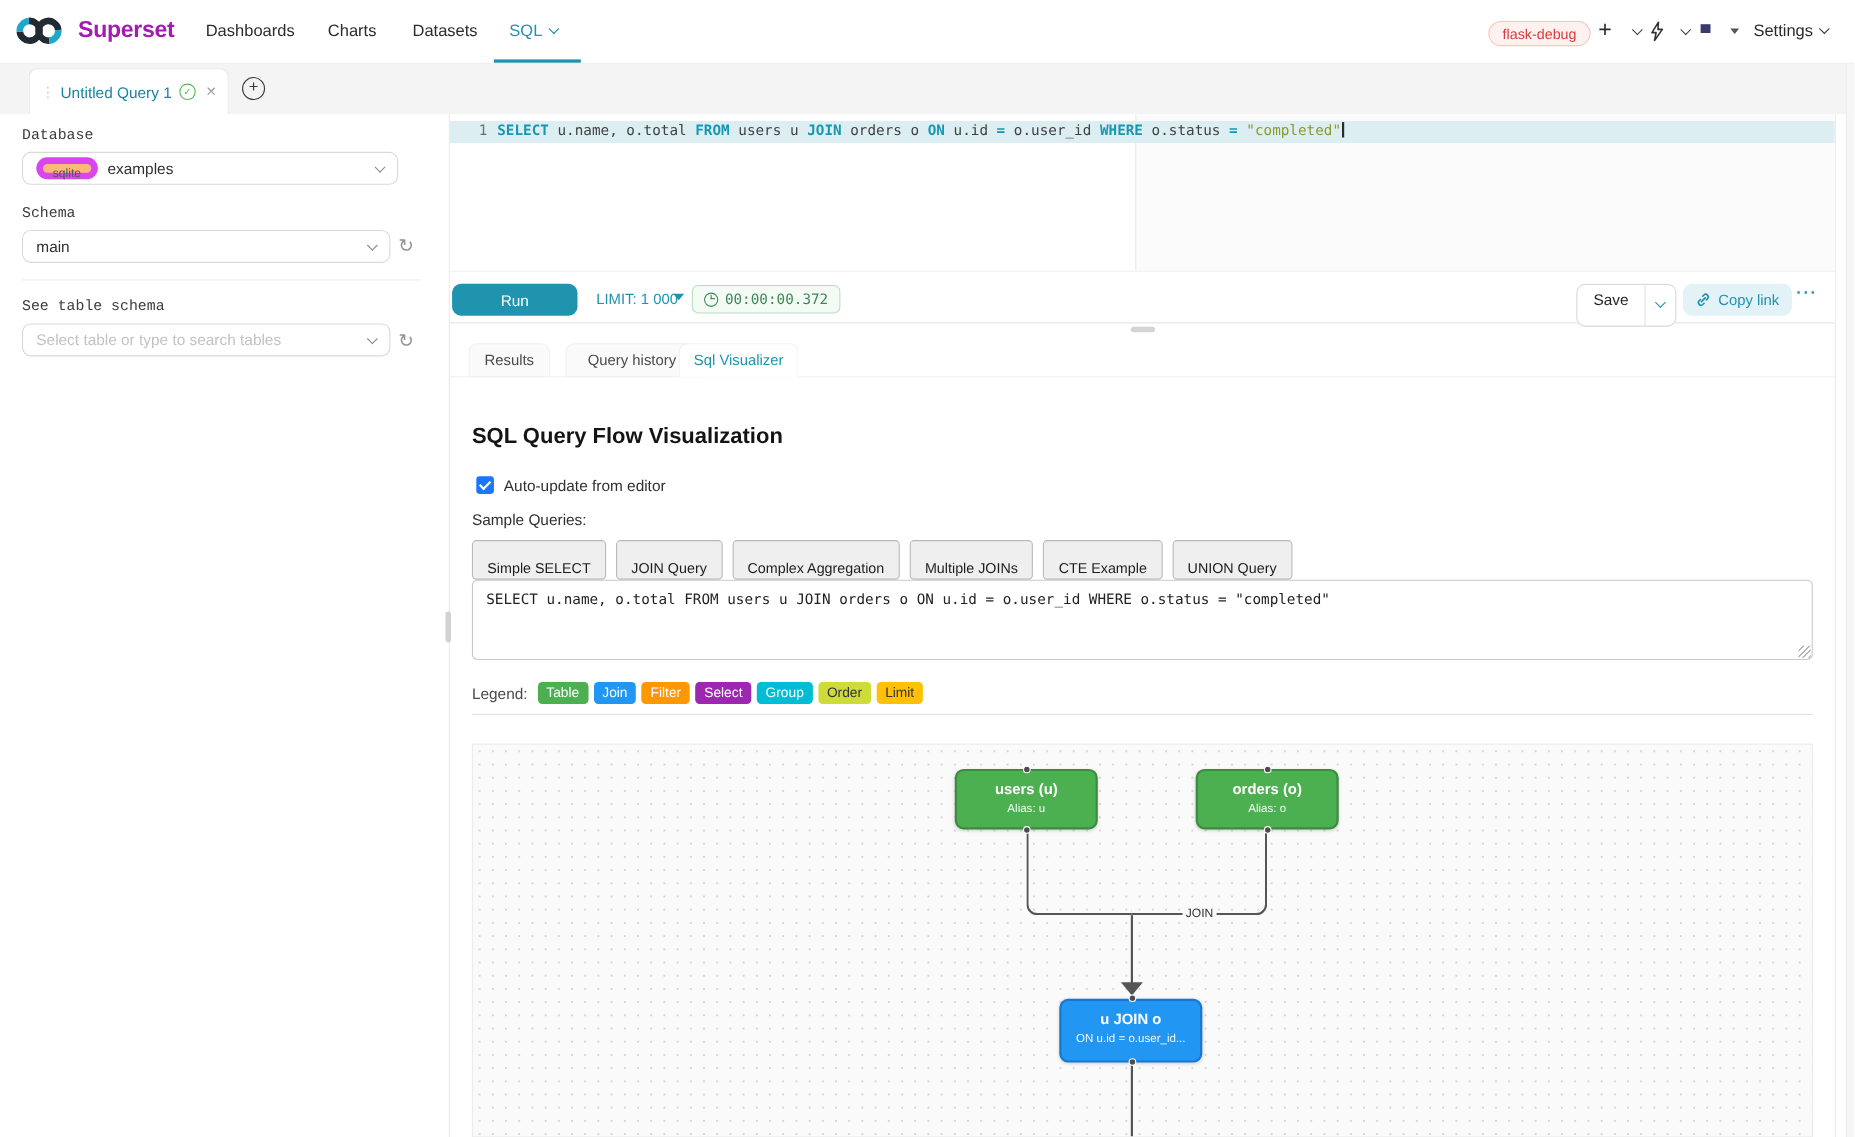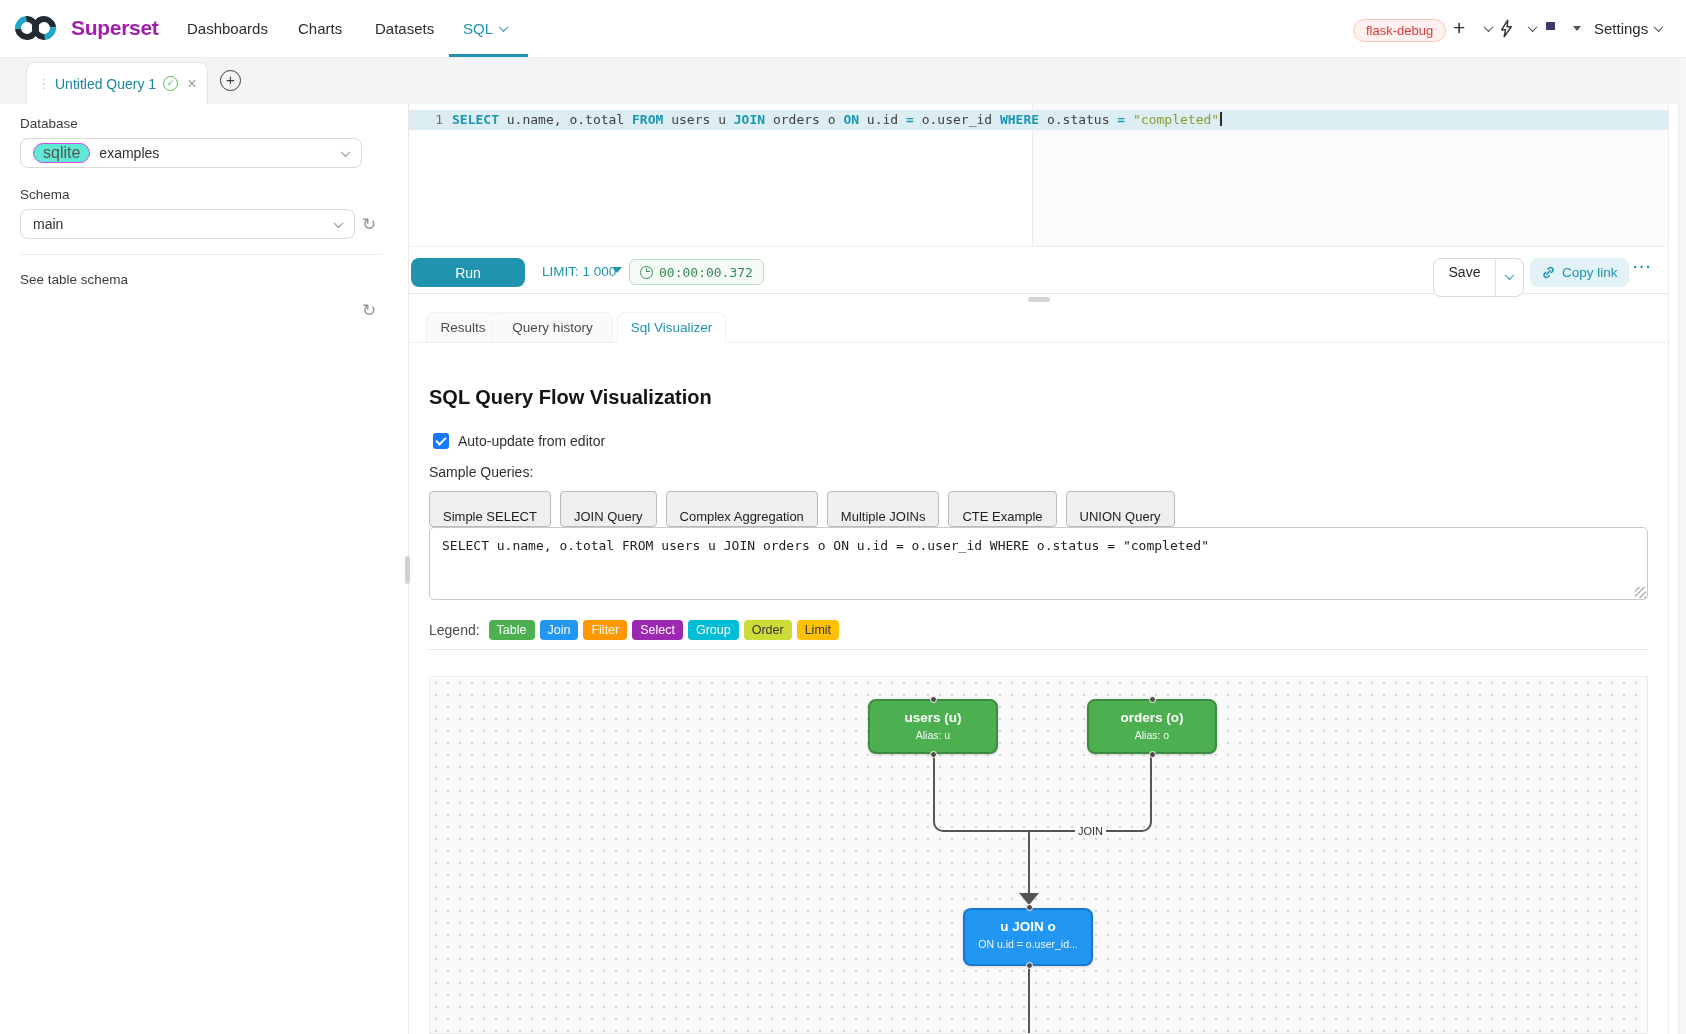--- a/index.html
+++ b/index.html
@@ -38,24 +38,24 @@
   .qtab { position:absolute; left:26px; top:4px; width:182px; height:42px; background:#fff; border:1px solid #e6e6e6; border-bottom:none; border-radius:8px 8px 0 0; display:flex; align-items:center; padding:0 10px; cursor:pointer; }
   .qtab-dots { color:#c9c9c9; font-size:13px; letter-spacing:-1px; margin-right:6px; }
   .qtab-title { color:#1a85a0; font-size:14px; white-space:nowrap; }
   .okcircle { width:15px; height:15px; border:1.4px solid #57b857; border-radius:50%; margin-left:7px; position:relative; flex:none; }
   .okcircle::after { content:"✓"; position:absolute; left:2.5px; top:0.5px; font-size:9px; color:#57b857; }
   .qtab-close { color:#9b9b9b; font-size:16px; margin-left:9px; cursor:pointer; }
   .newtab { position:absolute; left:220px; top:12px; width:21px; height:21px; border:1.4px solid #3a3a3a; border-radius:50%; text-align:center; line-height:18px; font-size:15px; color:#3a3a3a; cursor:pointer; background:#f4f4f4; }
 
   
   .sidebar { position:absolute; left:0; top:104px; width:408px; height:930px; background:#fff; }
-  .sb-label { position:absolute; left:20px; font-size:13.5px; color:#3c3c3c; }
+  .sb-label { position:absolute; left:20px; font-size:13.5px; color:#3c3c3c;font-family:Liberation Mono, monospace; }
   .sb-select { position:absolute; left:20px; height:30px; border:1px solid #d9d9d9; border-radius:8px; background:#fff; display:flex; align-items:center; padding:0 12px; cursor:pointer; }
   .sb-chev { position:absolute; right:12px; top:11px; }
-  .engine-tag { height:20px; line-height:18px; padding:0 9px; background:#5eead4; border:1px solid #d946ef; border-radius:10px; font-size:16px; color:#555; margin-right:9px; }
+  .engine-tag { height:20px; line-height:18px; padding:0 9px; background:#fdba74; border:6px solid #d946ef; border-radius:10px; font-size:11px; color:#555; margin-right:9px; }
   .sb-value { font-size:14px; color:#303030; }
   .sb-placeholder { font-size:14px; color:#c3c3c3; white-space:nowrap; overflow:hidden; }
   .refresh { position:absolute; font-size:17px; color:#949494; cursor:pointer; }
   .sb-divider { position:absolute; left:20px; width:362px; height:1px; background:#ededed; }
   .v-divider { position:absolute; left:408px; top:104px; width:1px; height:930px; background:#e9e9e9; }
   .v-handle { position:absolute; left:405px; top:556px; width:5px; height:28px; border-radius:3px; background:#d2d2d2; cursor:col-resize; }
   .right-edge { position:absolute; left:1668px; top:104px; width:1px; height:930px; background:#ececec; }
   .scroll-track { position:absolute; right:0; top:58px; width:8px; height:976px; background:#f6f6f6; border-left:1px solid #eee; }
 
   
@@ -85,21 +85,21 @@
   .save-split .chev { margin:0 0 3px 0; }
   .copylink-btn { position:absolute; left:1121px; top:11px; height:29px; padding:0 11px; border:none; border-radius:8px; background:#e3f2f6; color:#1f93ad; font-size:13.5px; display:flex; align-items:center; gap:6px; cursor:pointer; font-family:inherit; }
   .more-btn { position:absolute; left:1224px; top:11px; color:#1f93ad; font-size:15px; font-weight:700; letter-spacing:1.5px; cursor:pointer; }
 
   .pane-handle { position:absolute; left:1028px; top:297px; width:22px; height:5px; border-radius:3px; background:#d4d4d4; cursor:row-resize; }
 
   
   .stab { position:absolute; top:312px; height:31px; background:#fafafa; border:1px solid #f0f0f0; border-radius:8px 8px 0 0; font-size:13.5px; color:#4a4a4a; text-align:center; line-height:29px; cursor:pointer; z-index:2; }
   .stab.active { background:#fff; color:#1f93ad; border-bottom:1px solid #fff; z-index:3; }
   .stab-results { left:426px; width:74px; }
-  .stab-history { left:492px; width:121px; }
+  .stab-history { left:514px; width:121px; }
   .stab-viz { left:617px; width:109px; }
   .stabs-line { position:absolute; left:409px; top:342px; width:1259px; height:1px; background:#f0f0f0; z-index:1; }
 
   
   .viz-heading { position:absolute; left:429px; top:386px; font-size:20px; font-weight:700; color:#141414; }
   .checkbox { position:absolute; left:433px; top:433px; width:16px; height:16px; background:#1677ff; border-radius:3px; cursor:pointer; }
   .checkbox::after { content:""; position:absolute; left:5px; top:2px; width:4px; height:8px; border-right:2px solid #fff; border-bottom:2px solid #fff; transform:rotate(45deg); }
   .checkbox-label { position:absolute; left:458px; top:433px; font-size:14px; color:#303030;text-align:center; }
   .samples-label { position:absolute; left:429px; top:464px; font-size:14px; color:#303030; }
   .sample-row { position:absolute; left:429px; top:491px; display:flex; gap:9px; }
@@ -178,20 +178,24 @@
       <span class="chev sb-chev"></span>
     </div>
     <div class="sb-label" style="top:83px;">Schema</div>
     <div class="sb-select" style="top:105px; width:335px;">
       <span class="sb-value">main</span>
       <span class="chev sb-chev"></span>
     </div>
     <span class="refresh" style="left:362px; top:110px;">↻</span>
     <div class="sb-divider" style="top:150px;"></div>
     <div class="sb-label" style="top:168px;">See table schema</div>
+    <div class="sb-select" style="top:190px; width:335px;">
+      <span class="sb-placeholder" style="width:280px;">Select table or type to search tables</span>
+      <span class="chev sb-chev"></span>
+    </div>
     <span class="refresh" style="left:362px; top:196px;">↻</span>
   </div>
   <div class="v-divider"></div>
   <div class="v-handle"></div>
   <div class="right-edge"></div>
   <div class="scroll-track"></div>
 
   <div class="editor">
     <div class="ruler-shade"></div>
     <div class="ruler"></div>

